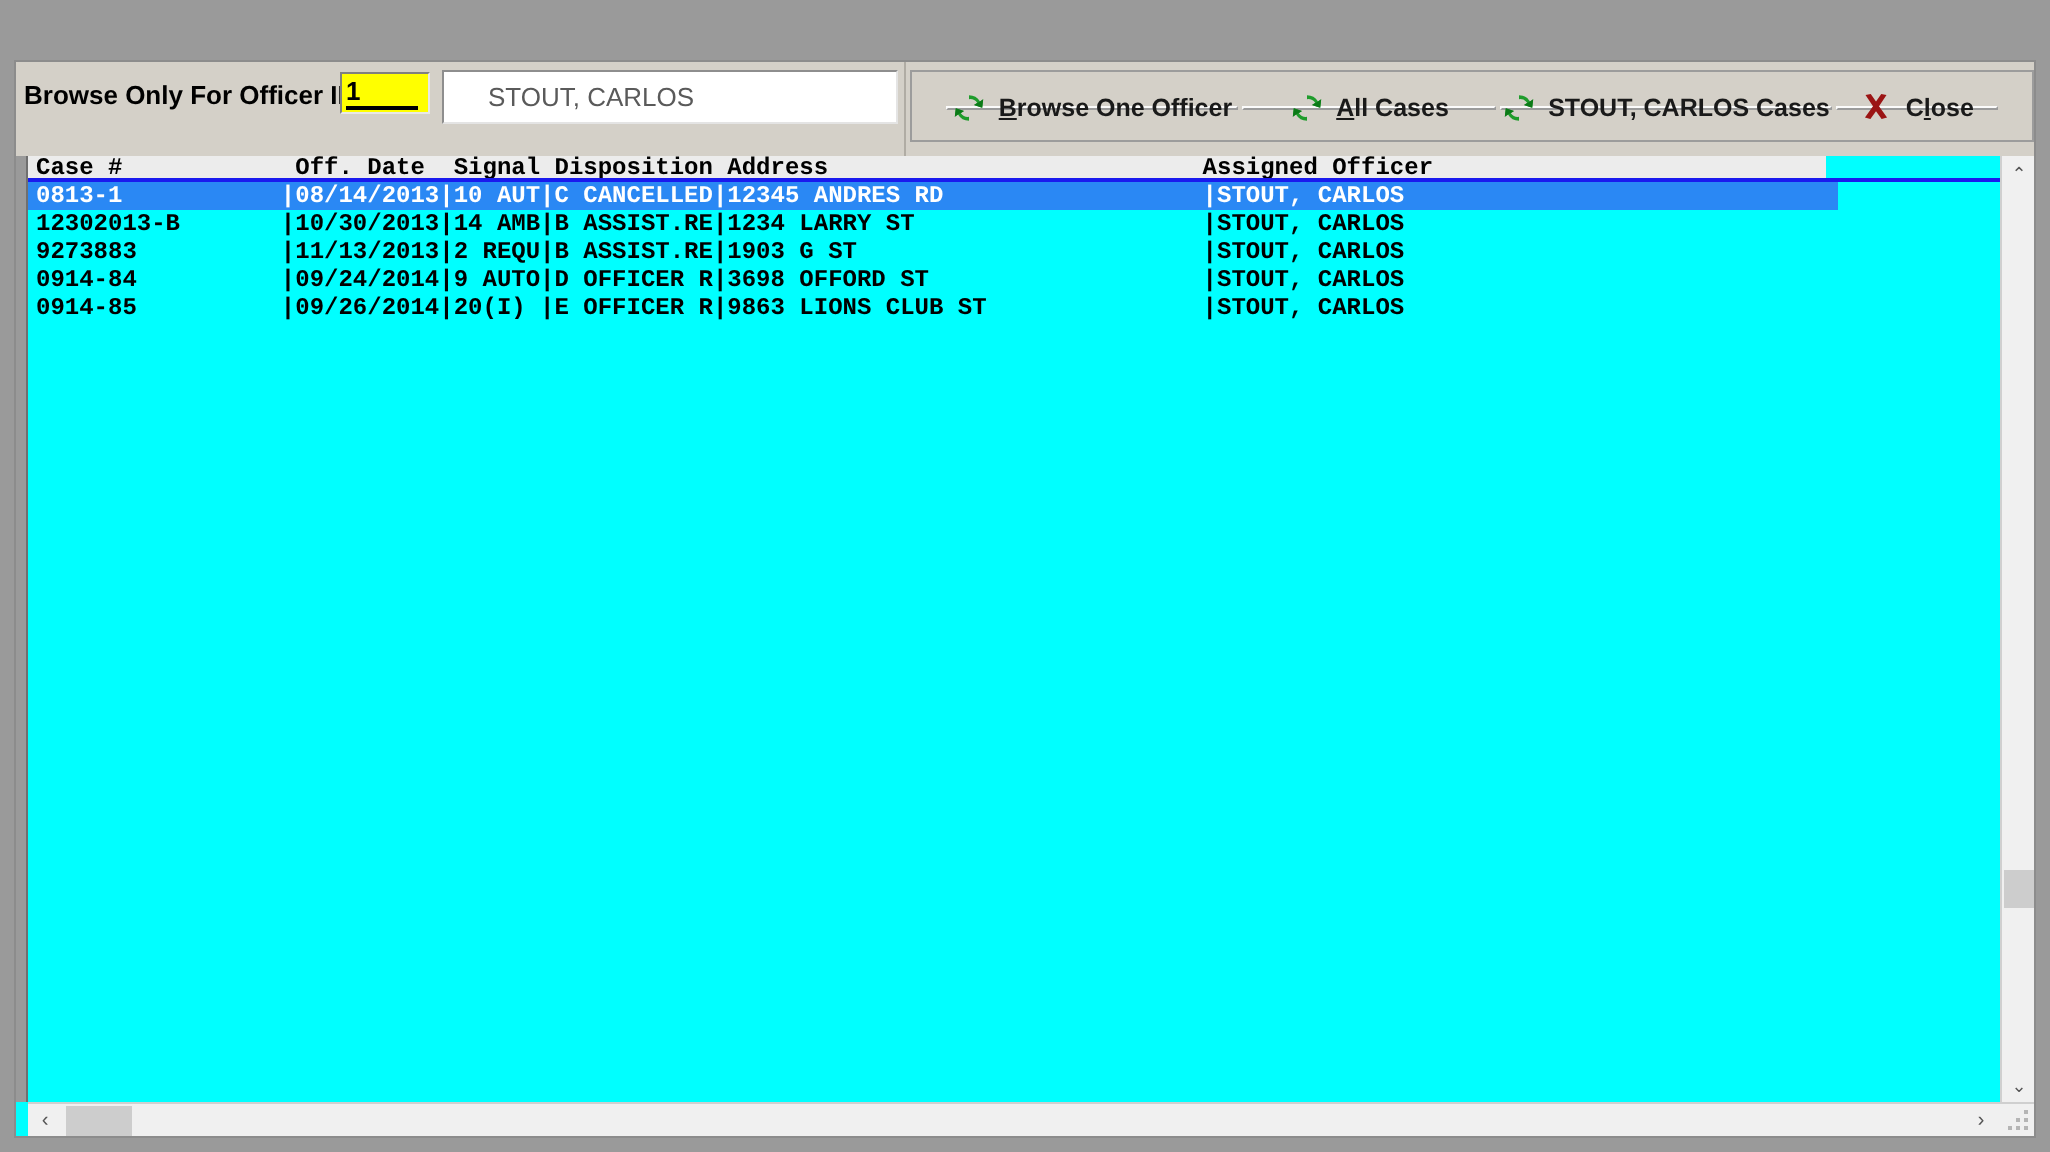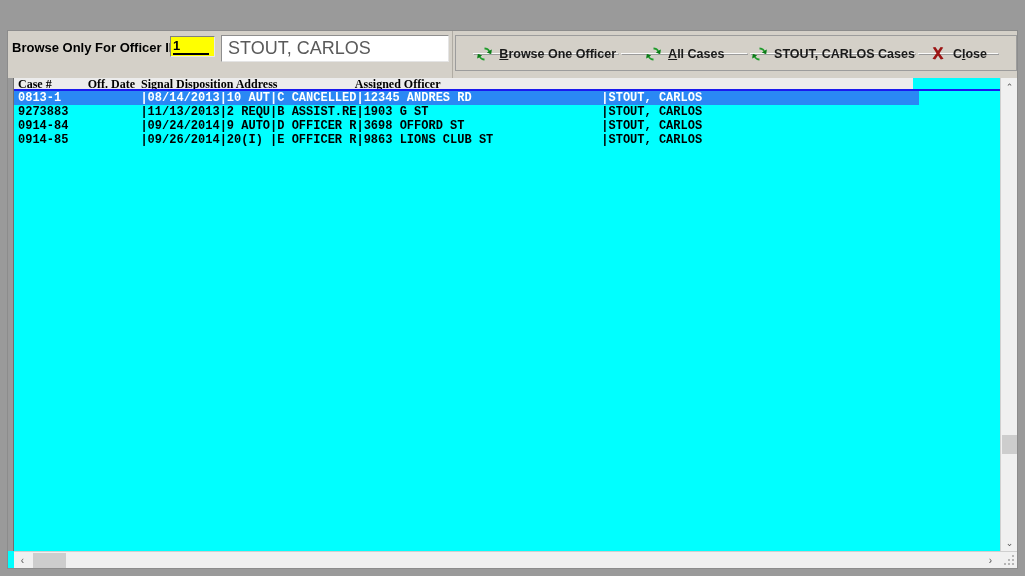--- a/index.html
+++ b/index.html
@@ -67,24 +67,24 @@
     overflow: hidden;
   }
   .idfield .digit { border-bottom: 2px solid #000; }
   .idfield .mask  { border-bottom: 2px solid #000; color: transparent; }
   .namefield {
     position: absolute; left: 213px; top: 4px;
     width: 228px; height: 27px;
     background: #ffffff;
     border: 1px solid #8e8e8e;
     border-right-color: #e4e4e4; border-bottom-color: #e4e4e4;
-    font-size: 18px; color: #5a5a5a;
+    font-size: 13px; color: #5a5a5a;
     font-family: "Liberation Sans", sans-serif;
     display: flex; align-items: center;
-    padding-left: 6px;
+    padding-left: 22px;
     overflow: hidden; white-space: nowrap;
   }
   .hint {
     position: absolute; left: 12px; top: 50px;
     font-size: 12.5px; font-weight: bold; color: #22228f;
     font-family: "Liberation Sans", sans-serif;
     white-space: nowrap;
   }
 
   
@@ -137,21 +137,21 @@
     border-bottom: 2px solid #1a1aee;
     overflow: hidden;
   }
   .gridhead .cyanpad {
     position: absolute; left: 899px; top: 0;
     width: 87px; height: 13px;
     background: #00ffff;
   }
   .gridhead .htext {
     position: absolute; left: 4px; top: 0;
-    font-family: Liberation Serif, serif;
+    font-family: Liberation Mono, monospace;
     font-size: 12px; font-weight: bold; color: #000;
     line-height: 13px;
     white-space: pre;
   }
   .gridbody {
     position: absolute; left: 6px; top: 13px;
     width: 986px; height: 460px;
     background: #00ffff;
     overflow: hidden;
   }
@@ -303,20 +303,21 @@
 
       <div class="gutter"></div>
 
       <div class="gridhead">
         <div class="cyanpad"></div>
         <div class="htext">Case #            Off. Date  Signal Disposition Address                          Assigned Officer</div>
       </div>
 
       <div class="gridbody" id="grid-body">
           <div class="row selected"><div class="cells">0813-1           |08/14/2013|10 AUT|C CANCELLED|12345 ANDRES RD                  |STOUT, CARLOS</div></div>
+          <div class="row"><div class="cells">12302013-B       |10/30/2013|14 AMB|B ASSIST.RE|1234 LARRY ST                    |STOUT, CARLOS</div></div>
           <div class="row"><div class="cells">9273883          |11/13/2013|2 REQU|B ASSIST.RE|1903 G ST                        |STOUT, CARLOS</div></div>
           <div class="row"><div class="cells">0914-84          |09/24/2014|9 AUTO|D OFFICER R|3698 OFFORD ST                   |STOUT, CARLOS</div></div>
           <div class="row"><div class="cells">0914-85          |09/26/2014|20(I) |E OFFICER R|9863 LIONS CLUB ST               |STOUT, CARLOS</div></div>
         </div>
 
       <div class="vscroll">
         <div class="arrow up">⌃</div>
         <div class="vthumb"></div>
         <div class="arrow dn">⌄</div>
       </div>

